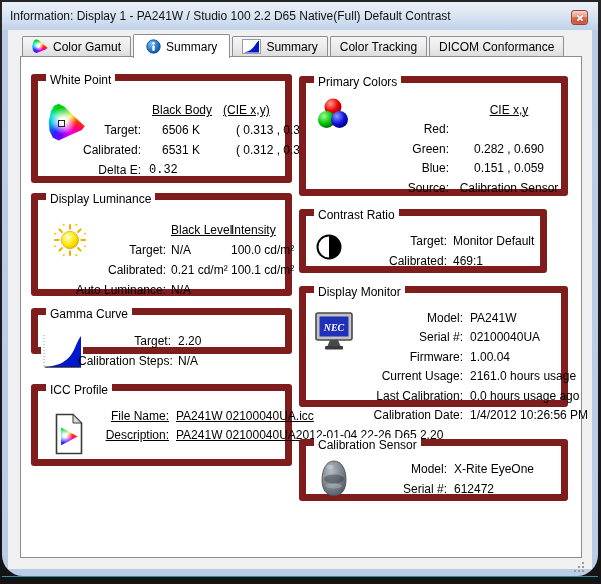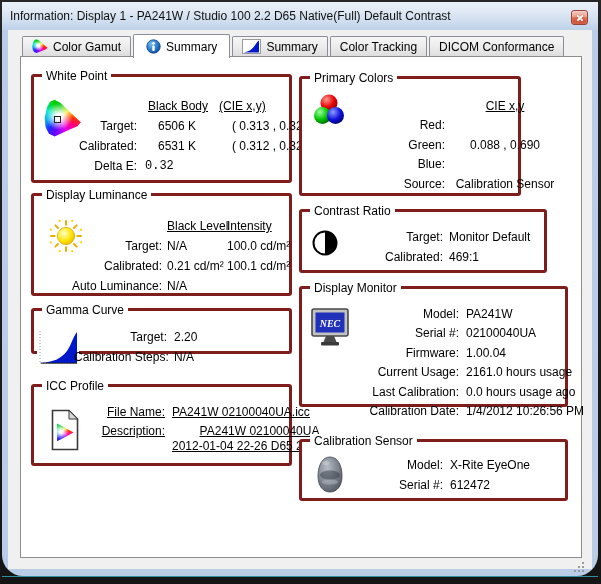--- a/index.html
+++ b/index.html
@@ -22,41 +22,41 @@
   .client{position:absolute;left:6px;right:6px;top:28px;bottom:7px;background:#f0f0f0;}
   .panel{position:absolute;left:12px;top:26px;width:560px;height:500px;background:#fff;border:1px solid #8c8c8c;}
   
   .tabs{position:absolute;left:14px;top:3px;height:24px;display:flex;align-items:flex-end;z-index:4;}
   .tab{box-sizing:border-box;height:20px;margin-right:2px;margin-bottom:1px;padding:0 9px;
     display:flex;align-items:center;gap:5px;white-space:nowrap;
     background:linear-gradient(#f6f6f6,#ebebeb 55%,#dddddd);
     border:1px solid #8b8e96;border-bottom:none;border-radius:2px 2px 0 0;cursor:default;}
   .tab.active{height:24px;margin-bottom:-1px;padding:0 12px;background:#fff;z-index:5;}
   
-  .gb{position:absolute;box-sizing:border-box;border:3px solid #7f1d1d;border-radius:3px;background:#fff;}
+  .gb{position:absolute;box-sizing:border-box;border:7px solid #7f1d1d;border-radius:3px;background:#fff;}
   .gb-title{position:absolute;top:-8px;left:8px;background:#fff;padding:0 4px;white-space:nowrap;}
   .tbl{position:absolute;right:4px;}
   .r{display:flex;align-items:center;height:20px;white-space:nowrap;}
   .u{text-decoration:underline;}
   .l{text-align:right;flex:none;}
   
   #wp .tbl{left:30px;top:19px;}
   #wp .l{width:73px;} #wp .c1{width:59px;text-align:right;flex:none;} #wp .c2{padding-left:36px;}
   #wp .h1{margin-left:11px;} #wp .h2{margin-left:11px;} #wp .dv{margin-left:8px;font-family:Liberation Mono, monospace;}
   
   #lum .tbl{left:30px;top:20px;}
   #lum .l{width:98px;} #lum .c1{width:60px;margin-left:5px;flex:none;} #lum .c2{flex:1;}
   
   #gam .tbl{left:40px;top:16px;}
   #gam .l{width:93px;} #gam .v{margin-left:7px;}
   
   #icc .tbl{left:50px;top:15px;text-decoration:underline;}
   #icc .l{width:81px;} #icc .v{margin-left:7px;}
   #icc .r.top{height:auto;align-items:flex-start;padding-top:2px;}
-  #icc .multiline{display:flex;flex-direction:column;line-height:15px;margin-left:7px;text-align:right;}
+  #icc .multiline{display:flex;flex-direction:row;line-height:15px;margin-left:7px;text-align:right;}
   
   #pri .tbl{left:36px;top:17px;}
   #pri .r{height:19.5px;}
   #pri .l{width:107px;} #pri .v{width:120px;text-align:center;flex:none;}
   
   #con .tbl{left:36px;top:15px;}
   #con .l{width:105px;} #con .v{margin-left:6px;}
   
   #mon .tbl{left:20px;top:15px;}
   #mon .r{height:19.5px;}
@@ -256,21 +256,21 @@
             <div class="r top">
               <span class="l">Description:</span>
               <span class="multiline">
                 <span>PA241W 02100040UA</span>
                 <span>2012-01-04 22-26 D65 2.20</span>
               </span>
             </div>
           </div>
         </div>
 
-        <div class="gb" id="pri" style="left:278px;top:19px;width:222px;height:120px">
+        <div class="gb" id="pri" style="left:278px;top:19px;width:269px;height:120px">
           <span class="gb-title">Primary Colors</span>
           <svg class="ico" style="left:12px;top:15px" width="30" height="32" viewBox="0 0 30 32">
             <defs>
               <radialGradient id="rb" cx="35%" cy="30%" r="75%">
                   <stop offset="0" stop-color="#ff9a90"></stop>
                   <stop offset="0.6" stop-color="#e80000"></stop>
                   <stop offset="1" stop-color="#8e0000"></stop>
                 </radialGradient>
               <radialGradient id="gb2" cx="35%" cy="30%" r="75%">
                   <stop offset="0" stop-color="#9cff9c"></stop>
@@ -290,24 +290,25 @@
           <div class="tbl">
             <div class="r">
               <span class="l"></span>
               <span class="v"><span class="u">CIE x,y</span></span>
             </div>
             <div class="r">
               <span class="l">Red:</span>
             </div>
             <div class="r">
               <span class="l">Green:</span>
-              <span class="v">0.088 , 0.690</span>
+              <span class="v">0.282 , 0.690</span>
             </div>
             <div class="r">
               <span class="l">Blue:</span>
+              <span class="v">0.151 , 0.059</span>
             </div>
             <div class="r">
               <span class="l">Source:</span>
               <span class="v">Calibration Sensor</span>
             </div>
           </div>
         </div>
 
         <div class="gb" id="con" style="left:278px;top:152px;width:248px;height:64px">
           <span class="gb-title">Contrast Ratio</span>

